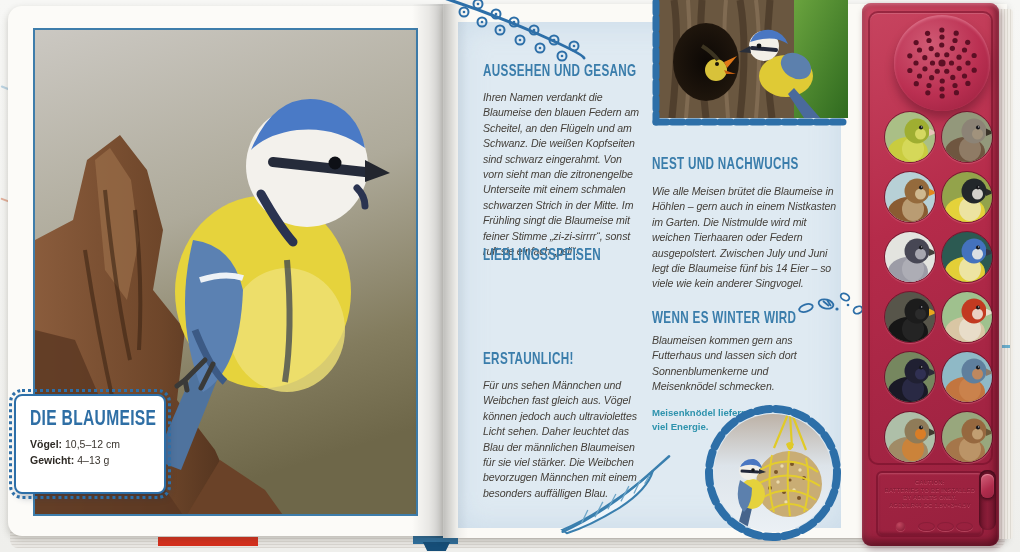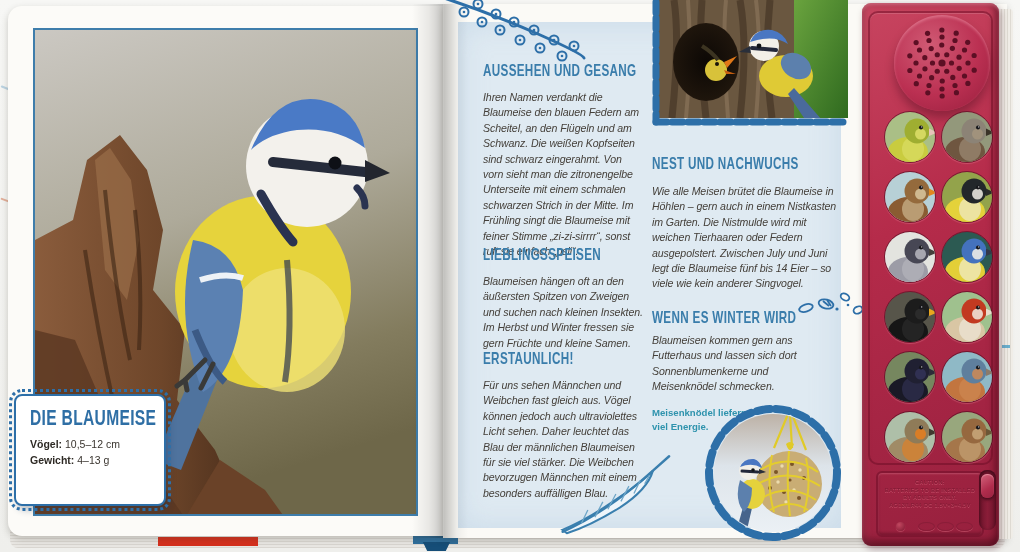--- a/index.html
+++ b/index.html
@@ -24,21 +24,21 @@
          background:linear-gradient(90deg,rgba(0,0,0,0) 0,rgba(0,0,0,.08) 30%,rgba(0,0,0,.22) 58%,rgba(0,0,0,.05) 80%,rgba(0,0,0,0) 100%);}
   .fore-edge{left:999px;top:9px;width:14px;height:530px;border-radius:0 4px 4px 0;
              background:repeating-linear-gradient(90deg,#f0ede7 0 2px,#dedad2 2px 3px);}
   .fore-mark{left:1002px;top:345px;width:8px;height:3px;background:#4aa0c8;opacity:.8;}
 
   
   .main-photo{left:33px;top:28px;width:385px;height:488px;border:2px solid #3e7dab;box-sizing:border-box;overflow:hidden;background:#b5b1a3;}
   .main-photo svg{display:block;}
 
   
-  .info-box{left:14px;top:394px;width:152px;height:112px;background:#ffffff;border:2px solid #2d6fa8;border-radius:8px;
+  .info-box{left:14px;top:394px;width:152px;height:100px;background:#ffffff;border:2px solid #2d6fa8;border-radius:8px;
             outline:3px dotted #2d6fa8;outline-offset:2px;box-shadow:3px 4px 7px rgba(30,50,80,.3);padding:10px 0 0 14px;box-sizing:border-box;}
   .hand{display:inline-block;font-weight:700;color:#2f6fa5;transform:scale(.78,1.08);transform-origin:left center;white-space:nowrap;letter-spacing:.4px;}
   .info-title{font-size:20px;margin-bottom:7px;}
   .fact{font-size:10.5px;color:#3a352f;line-height:16px;}
   .fact b{color:#2e2a25;}
 
   
   .blue-panel{left:458px;top:22px;width:383px;height:506px;background:#dfeaf2;
               box-shadow:inset 0 0 30px rgba(160,190,215,.35);}
   .heading{font-size:15px;color:#3a7dab;}
@@ -179,21 +179,20 @@
         <circle cx="102" cy="52" r="1.3"></circle>
       <circle cx="116" cy="44" r="1.3"></circle>
         <circle cx="124" cy="60" r="1.3"></circle>
         <circle cx="136" cy="50" r="1.3"></circle>
     </g>
   </svg>
 
   <div class="abs hand heading" style="left:483px;top:62px;">AUSSEHEN UND GESANG</div>
   <div class="abs body-txt" style="left:483px;top:90px;width:161px;">Ihren Namen verdankt die Blaumeise den blauen Federn am Scheitel, an den Flügeln und am Schwanz. Die weißen Kopfseiten sind schwarz eingerahmt. Von vorn sieht man die zitronengelbe Unterseite mit einem schmalen schwarzen Strich in der Mitte. Im Frühling singt die Blaumeise mit feiner Stimme „zi-zi-sirrrr“, sonst ruft sie einfach „psii“.</div>
   <div class="abs hand heading" style="left:483px;top:246px;">LIEBLINGSSPEISEN</div>
-  <div class="abs body-txt" style="left:483px;top:274px;width:163px;">Blaumeisen hängen oft an den äußersten Spitzen von Zweigen und suchen nach kleinen Insekten. Im Herbst und Winter fressen sie gern Früchte und kleine Samen.</div>
   <div class="abs hand heading" style="left:483px;top:350px;">ERSTAUNLICH!</div>
   <div class="abs body-txt" style="left:483px;top:378px;width:161px;">Für uns sehen Männchen und Weibchen fast gleich aus. Vögel können jedoch auch ultraviolettes Licht sehen. Daher leuchtet das Blau der männlichen Blaumeisen für sie viel stärker. Die Weibchen bevorzugen Männchen mit einem besonders auffälligen Blau.</div>
 
   <svg class="abs nest-photo" viewBox="0 0 206 133">
     <defs>
       <clipPath id="nestClip">
           <rect x="12" y="0" width="192" height="118"></rect>
         </clipPath>
       <radialGradient id="holeG" cx=".5" cy=".5" r=".6">
         <stop offset="0" stop-color="#0c0805"></stop>

